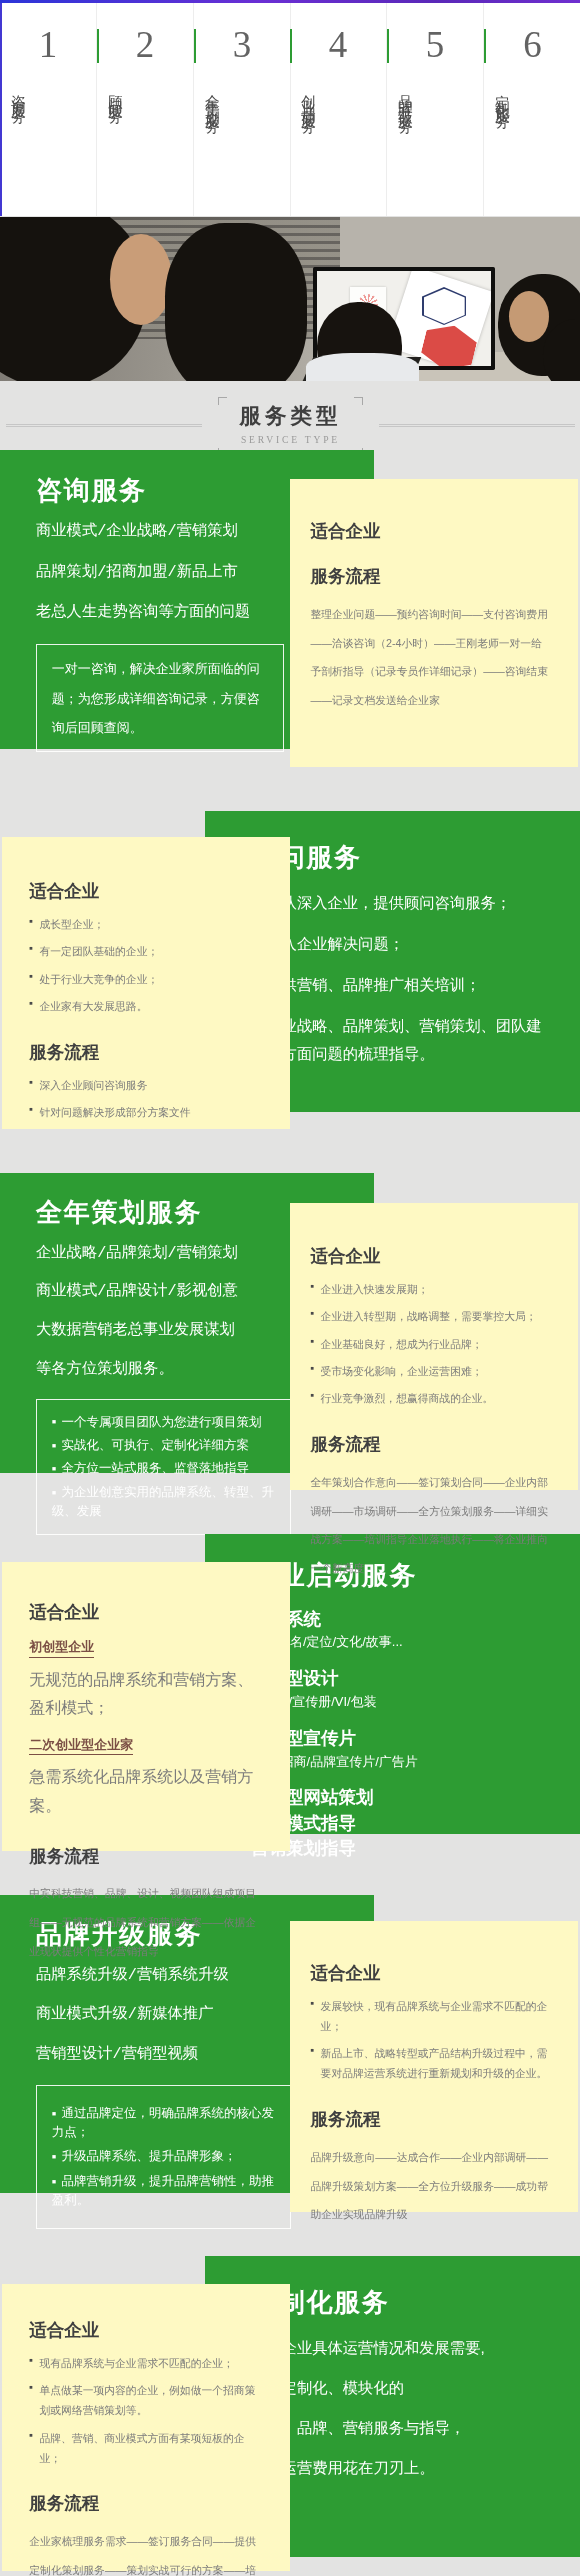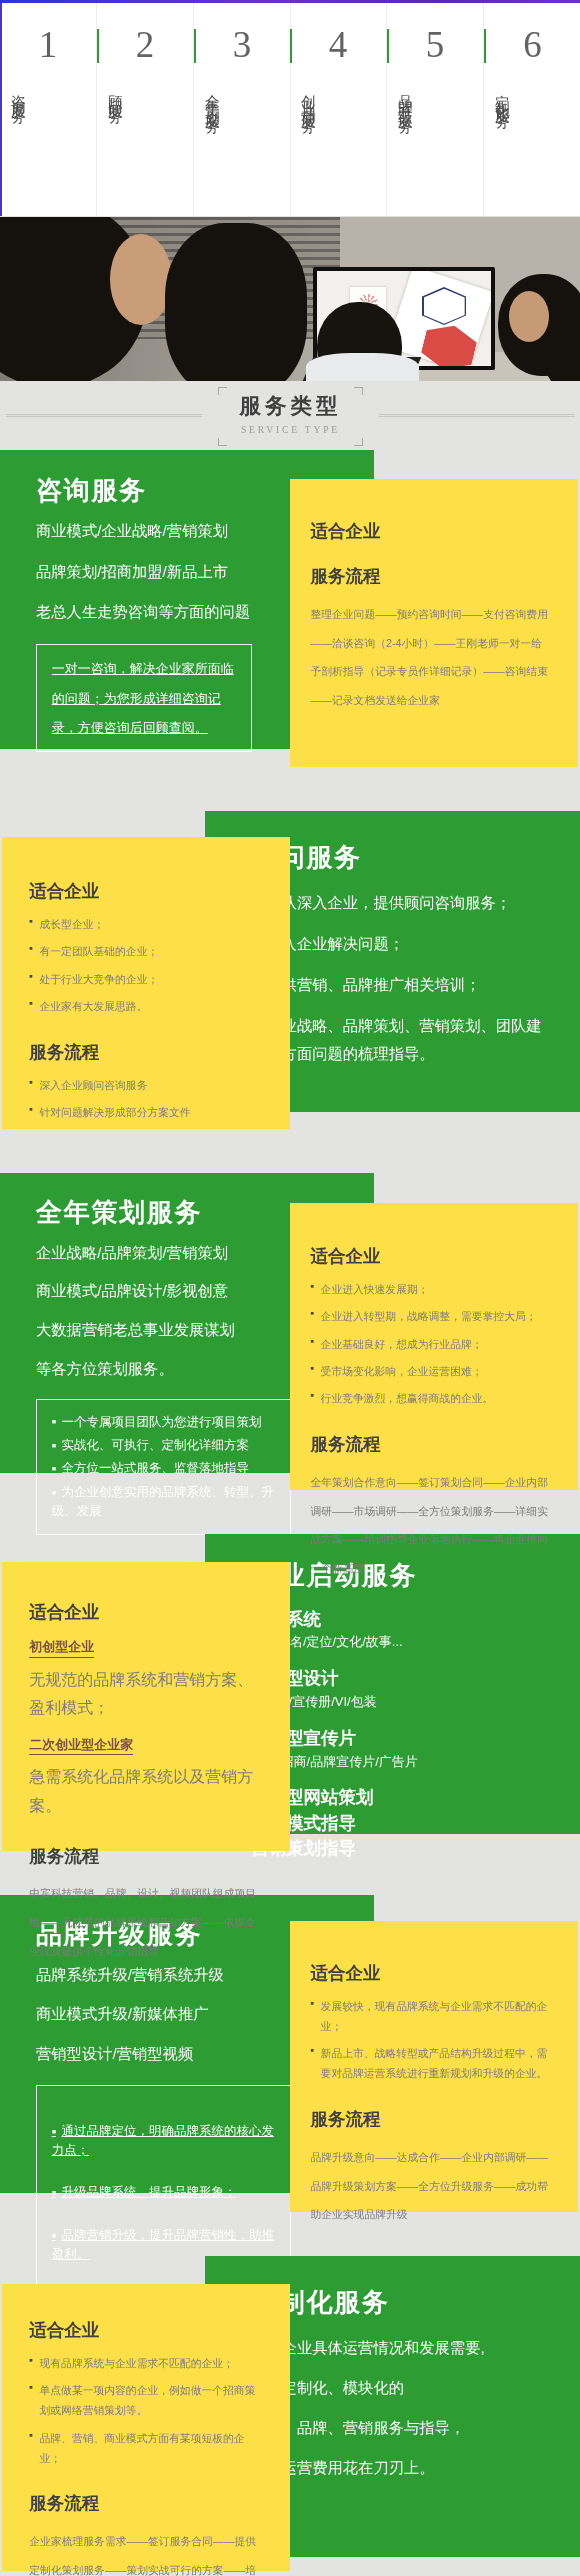--- a/index.html
+++ b/index.html
@@ -55,39 +55,39 @@
   .ph-face1{position:absolute;left:110px;top:17px;width:62px;height:91px;background:#c99d78;border-radius:50%;}
   .ph-p2{left:165px;top:5.7px;width:142px;height:175px;border-radius:42%;}
   .ph-p3{left:317px;top:85px;width:85px;height:91px;background:#17130f;}
   .ph-shirt3{position:absolute;left:306px;top:136px;width:113px;height:34px;background:#e8eaec;border-radius:40% 40% 0 0;}
   .ph-p4{left:498px;top:57px;width:91px;height:102px;}
   .ph-face4{position:absolute;left:509px;top:74px;width:40px;height:51px;background:#c59a74;border-radius:50%;}
   .ph-p5{left:543px;top:102px;width:68px;height:74px;}
   .ph-laptop{position:absolute;left:308px;top:140px;width:108px;height:24px;background:#23221f;transform:skewX(-24deg);}
 
   
-  .st-wrap{position:absolute;left:0;top:380px;width:581px;height:70px;z-index:1;}
+  .st-wrap{position:absolute;left:0;top:390px;width:581px;height:70px;z-index:1;}
   .st-line{position:absolute;top:34px;height:3.4px;border-top:0.6px solid #c6c6c6;border-bottom:0.6px solid #c6c6c6;}
   .st-line.left{left:5.7px;width:196px;}
   .st-line.right{right:5.7px;width:196px;}
   .st-box{position:absolute;left:218px;top:6.8px;width:145px;height:59px;text-align:center;}
   .st-corner{position:absolute;width:9px;height:8px;border:0 solid #a8a8a8;}
   .st-corner.tl{left:0;top:0;border-left-width:1.1px;border-top-width:1.1px;}
   .st-corner.tr{right:0;top:0;border-right-width:1.1px;border-top-width:1.1px;}
   .st-corner.bl{left:0;bottom:0;border-left-width:1.1px;border-bottom-width:1.1px;}
   .st-corner.br{right:0;bottom:0;border-right-width:1.1px;border-bottom-width:1.1px;}
   .st-title{margin:4.5px 0 3.4px;font-size:21.5px;font-weight:bold;color:#3f3f3f;letter-spacing:4px;}
   .st-sub{font-family:"Liberation Serif",serif;font-size:9.6px;color:#9a9a9a;letter-spacing:2.8px;}
 
   
   .green-block{position:absolute;background:var(--green);color:#ffffff;z-index:2;}
-  .white-card{position:absolute;background:#fde047;z-index:3;}
+  .white-card{position:absolute;background:#fef9c3;z-index:3;}
 
   .gb-title{margin:0 0 17px;font-size:26px;font-weight:bold;letter-spacing:1.7px;line-height:1.1;}
-  .gb-line{margin:0 0 22.6px;font-size:15.3px;line-height:1.2;}
+  .gb-line{margin:0 0 22.6px;font-size:15.3px;line-height:1.2;font-family:Liberation Mono, monospace;}
   .gb-line2{margin:0 0 13.6px;font-size:15.3px;line-height:1.8;}
   .gb-box{border:0.6px solid rgba(255,255,255,.9);padding:9px 14.7px;margin-top:4.5px;}
   .gb-box-p{margin:0;font-size:13px;line-height:2.25;}
   ul.box-list{list-style:none;margin:0;padding:0;}
   ul.box-list li{font-size:12.5px;line-height:1.55;margin:4px 0;}
   ul.box-list li::before{content:"■";font-size:6.8px;margin-right:5.7px;vertical-align:1.1px;color:#ffffff;}
 
   .wc-h{margin:0 0 13.6px;font-size:17.5px;font-weight:bold;color:var(--txt-dark);line-height:1.1;}
   .wc-h.flow{margin-top:26px;}
   ul.fit-list{list-style:none;margin:0;padding:0;}
@@ -113,24 +113,24 @@
   .gb-s3{left:0;top:1173px;width:374px;height:300px;padding:25px 85px 0 36px;}
   .wc-s3{left:290px;top:1203px;width:288px;height:287px;padding:44px 22.6px 0 20.4px;}
   .gb-s4{left:205px;top:1534px;width:375px;height:300px;padding:27px 34px 0 46px;}
   .wc-s4{left:2.3px;top:1562px;width:288px;height:289px;padding:41px 26px 0 27px;}
   .gb-s5{left:0;top:1895px;width:374px;height:298px;padding:25px 85px 0 36px;}
   .wc-s5{left:290px;top:1921px;width:288px;height:291px;padding:43px 22.6px 0 20.4px;}
   .gb-s6{left:205px;top:2256px;width:375px;height:301px;padding:32px 40px 0 46px;}
   .wc-s6{left:2.3px;top:2284px;width:288px;height:287px;padding:37px 26px 0 27px;}
   .gb-s3 .gb-line{margin-bottom:20.4px;}
   .gb-s5 .gb-line{margin-bottom:21.5px;}
-  .gb-s1 .gb-box{width:216px;margin-top:13.6px;text-decoration:underline;}
+  .gb-s1 .gb-box{width:248px;margin-top:13.6px;}
   .gb-s3 .gb-box{width:255px;}
   .gb-s5 .gb-box{width:255px;margin-top:17px;padding:12.5px 14.7px;}
-  .gb-s5 ul.box-list li{margin:23px 0;text-decoration:underline;}
+  .gb-s5 ul.box-list li{margin:5px 0;}
   .gb-s6 .gb-line2{margin-bottom:12.5px;}
 </style>
 </head>
 <body>
 
 <div class="page">
 
   <div class="topbar"></div>
   <div class="leftstripe"></div>
 

